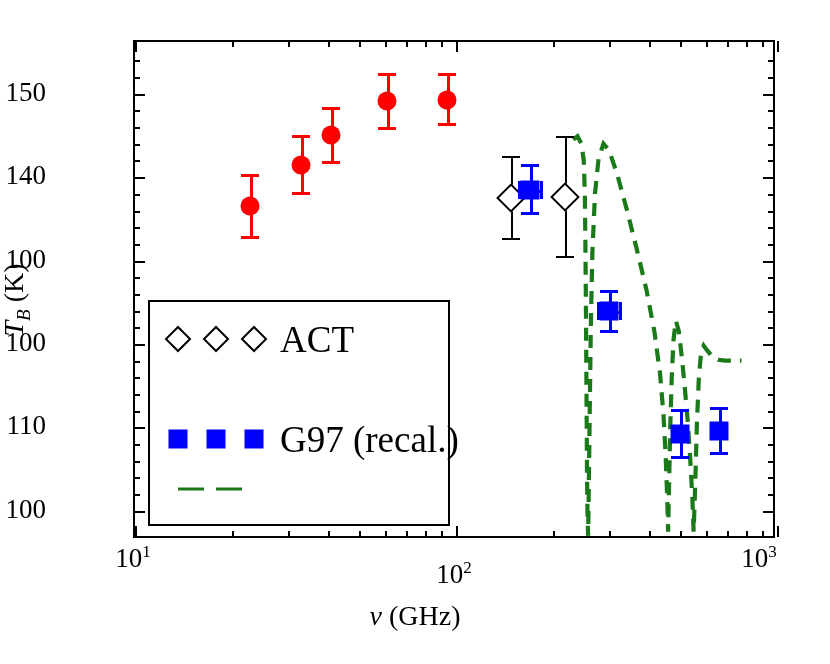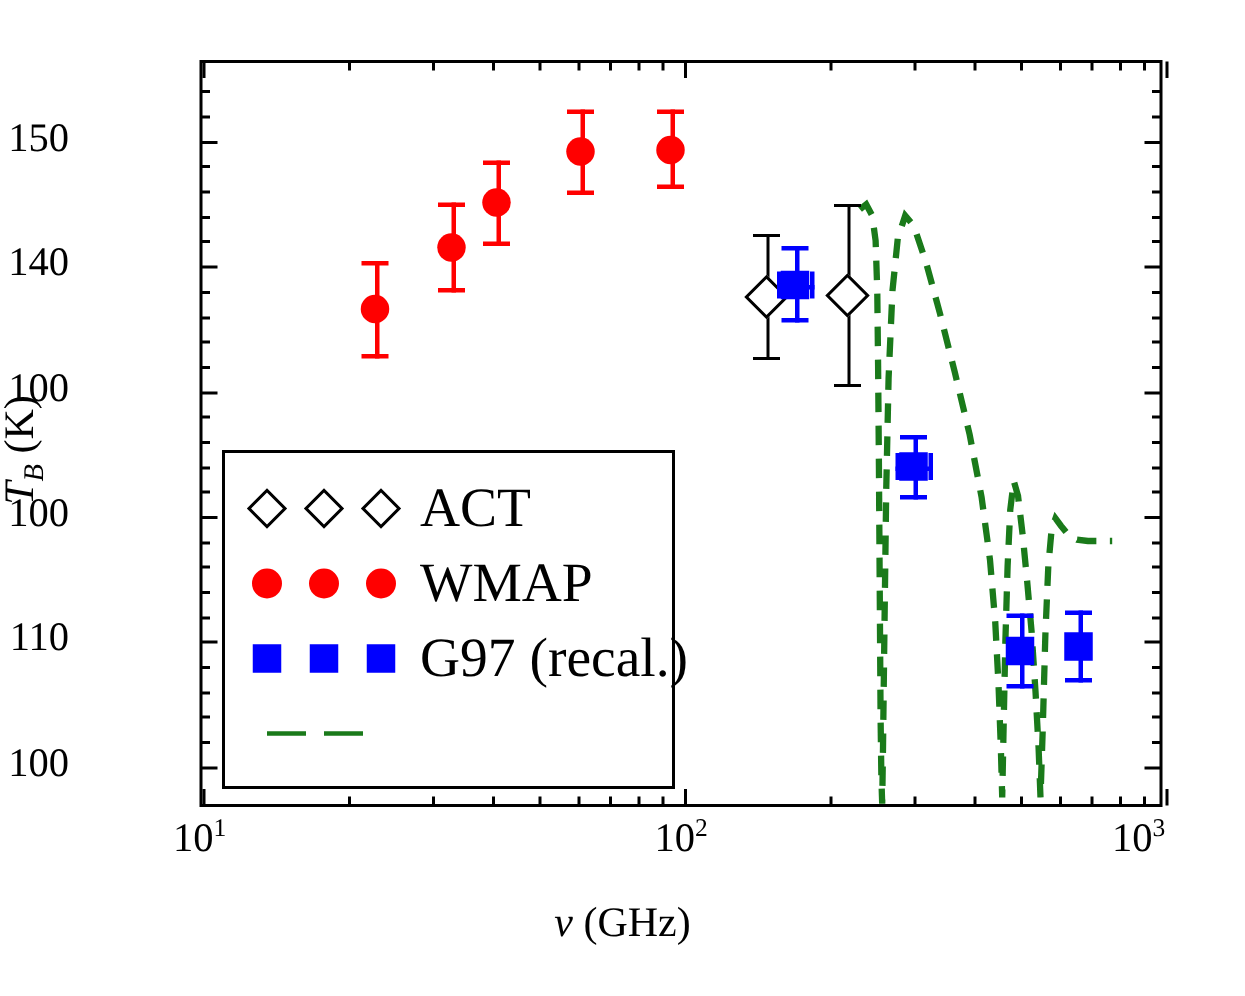--- a/index.html
+++ b/index.html
@@ -273,28 +273,20 @@
 
   <div id="legend">
       <div class="lgrow" style="top: 12px;">
         <div class="lgmarks">
           <div class="lgm lgdia" style="left: 14px;"></div>
           <div class="lgm lgdia" style="left: 52px;"></div>
           <div class="lgm lgdia" style="left: 90px;"></div>
         </div>
         <div class="lgtext">ACT</div>
       </div>
-      <div class="lgrow" style="top: 62px;">
-        <div class="lgmarks">
-          <div class="lgm lgdot" style="left: 14px; background: rgb(255, 0, 0);"></div>
-          <div class="lgm lgdot" style="left: 52px; background: rgb(255, 0, 0);"></div>
-          <div class="lgm lgdot" style="left: 90px; background: rgb(255, 0, 0);"></div>
-        </div>
-        <div class="lgtext">WMAP</div>
-      </div>
       <div class="lgrow" style="top: 112px;">
         <div class="lgmarks">
           <div class="lgm lgsq" style="left: 14px; background: rgb(0, 0, 255);"></div>
           <div class="lgm lgsq" style="left: 52px; background: rgb(0, 0, 255);"></div>
           <div class="lgm lgsq" style="left: 90px; background: rgb(0, 0, 255);"></div>
         </div>
         <div class="lgtext">G97 (recal.)</div>
       </div>
       <div class="lgrow" style="top: 162px;">
         <div class="lgmarks">
@@ -312,15 +304,15 @@
     <span class="ital">T</span><span class="sub">B</span><span> (K)</span>
   </div>
 
 <div class="ylabtxt" style="top: 508.804px;">100</div>
     <div class="ylabtxt" style="top: 425.387px;">110</div>
     <div class="ylabtxt" style="top: 341.97px;">100</div>
     <div class="ylabtxt" style="top: 258.553px;">100</div>
     <div class="ylabtxt" style="top: 175.136px;">140</div>
     <div class="ylabtxt" style="top: 91.7186px;">150</div>
     <div class="xlabtxt" style="left: 133px;">10<sup>1</sup></div>
-    <div class="xlabtxt" style="left: 454px;">10<sup>2</sup></div>
+    <div class="xlabtxt" style="left: 454px; margin-top: 16px;">10<sup>2</sup></div>
     <div class="xlabtxt" style="left: 759px;">10<sup>3</sup></div>
   </div>
 
 </body></html>

